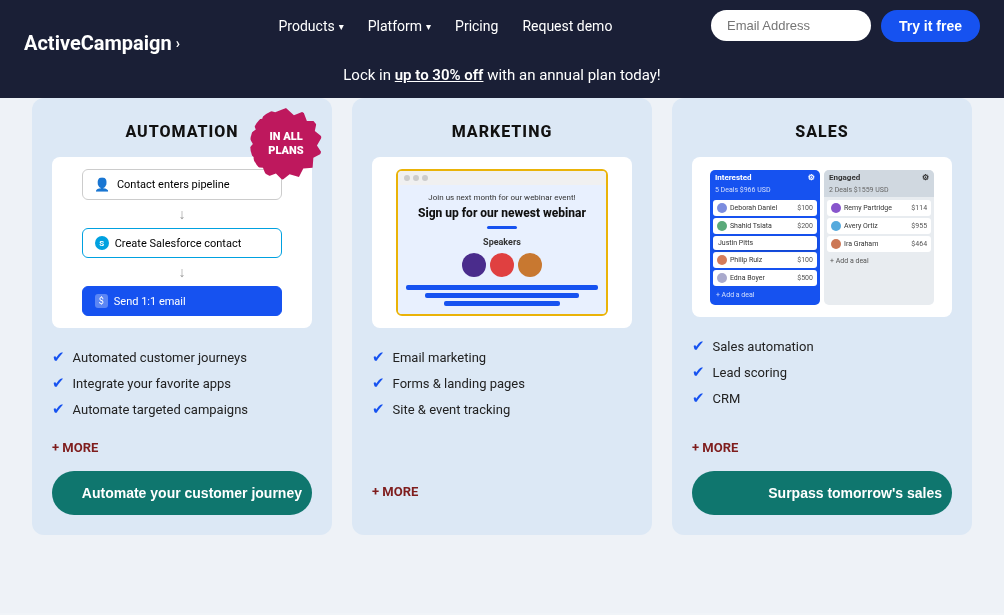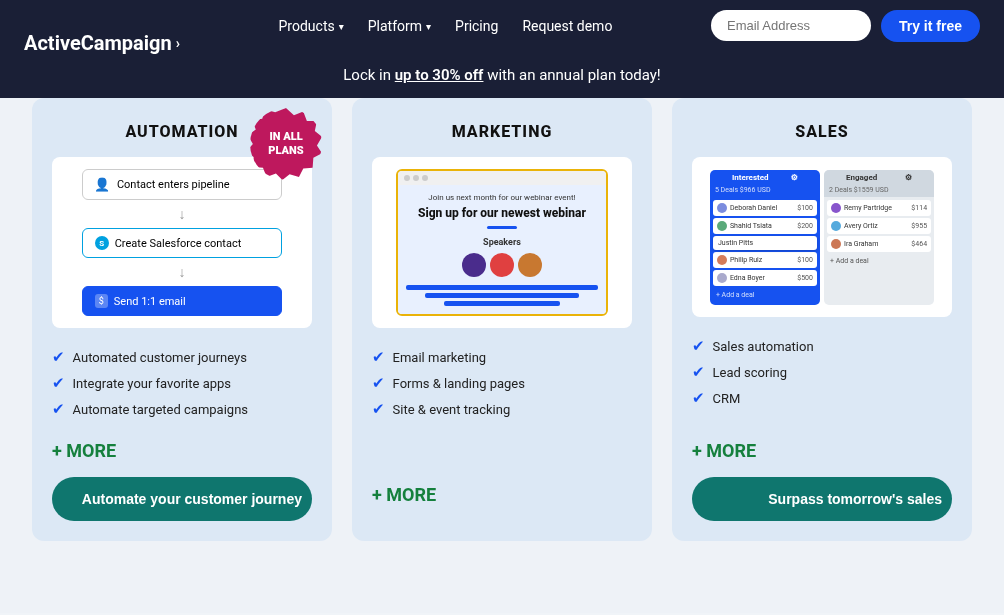--- a/index.html
+++ b/index.html
@@ -293,21 +293,21 @@
       overflow: hidden;
       font-size: 8px;
     }
     .kanban-col-blue {
       background: #1652f0;
     }
     .kanban-col-gray {
       background: #e8ecf0;
     }
     .kanban-header {
-      padding: 3px 22px;
+      padding: 3px 5px;
       font-weight: 700;
       font-size: 8px;
       display: flex;
       justify-content: space-between;
     }
     .kanban-header-blue { color: white; }
     .kanban-header-gray { color: #333; background: #d0d8e0; }
     .kanban-sub {
       font-size: 7px;
       padding: 1px 5px 3px;
@@ -371,23 +371,23 @@
       color: #222;
       margin-bottom: 8px;
     }
     .check-icon {
       color: #1652f0;
       font-size: 15px;
       flex-shrink: 0;
     }
 
     .more-link {
-      font-size: 18px;
+      font-size: 13px;
       font-weight: 700;
-      color: #15803d;
+      color: #7f1d1d;
       margin-bottom: 16px;
       cursor: pointer;
     }
 
     .card-btn {
       background: #0f766e;
       color: white;
       border: none;
       border-radius: 30px;
       padding: 14px 10px;

